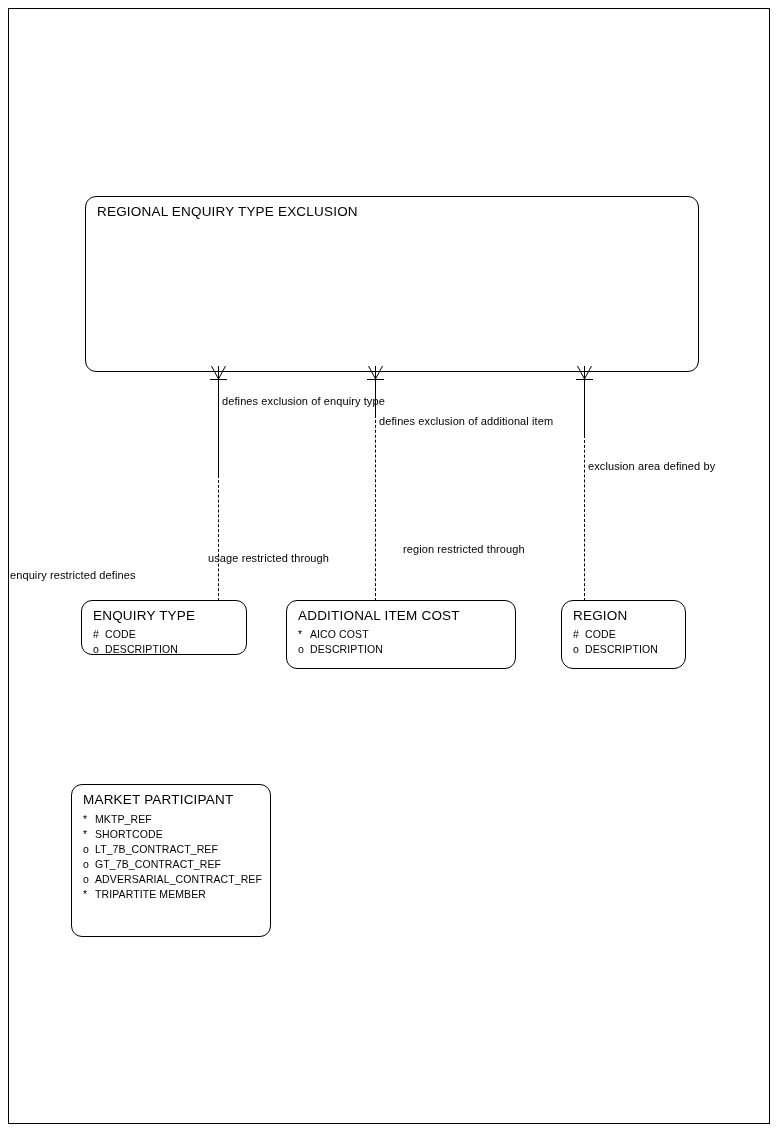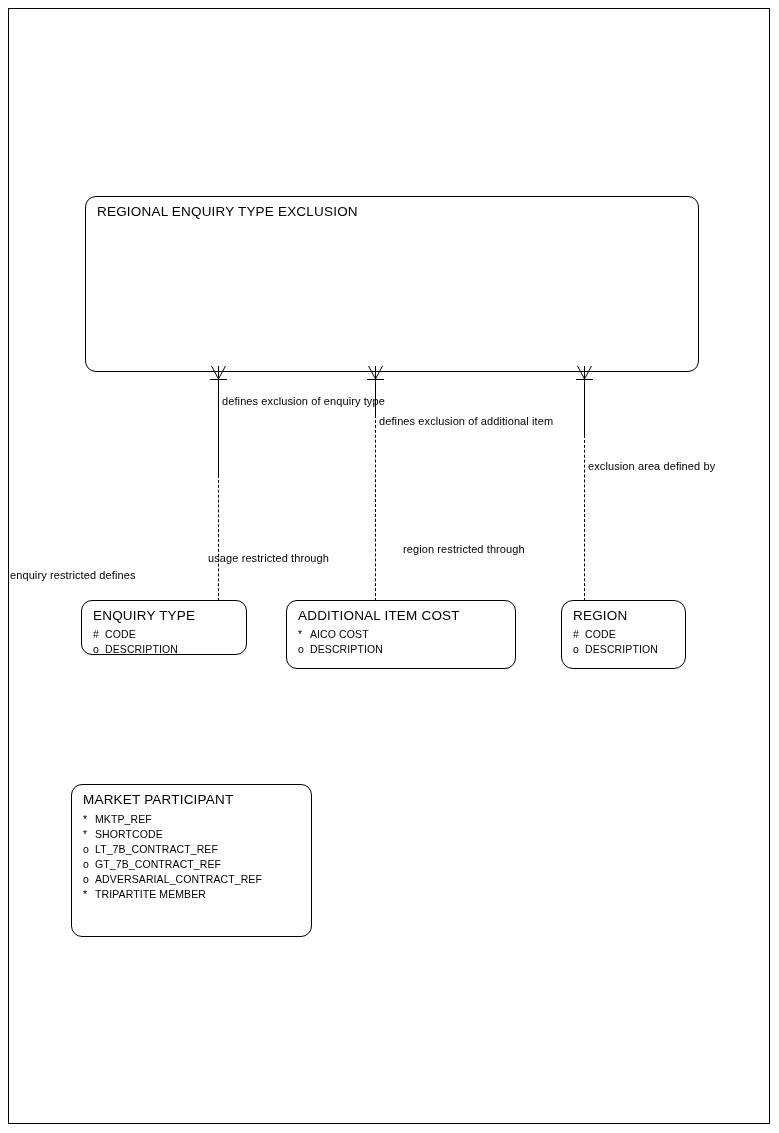--- a/index.html
+++ b/index.html
@@ -66,21 +66,21 @@
   .attr .marker {
     display: inline-block;
     width: 12px;
   }
 
   
   #ent-regional-enquiry-type-exclusion { left: 85px;  top: 196px; width: 614px; height: 176px; }
   #ent-enquiry-type                    { left: 81px;  top: 600px; width: 166px; height: 55px;  }
   #ent-additional-item-cost            { left: 286px; top: 600px; width: 230px; height: 69px;  }
   #ent-region                          { left: 561px; top: 600px; width: 125px; height: 69px; border-radius: 12px;  }
-  #ent-market-participant              { left: 71px;  top: 784px; width: 241px; height: 153px; }
+  #ent-market-participant              { left: 71px;  top: 784px; width: 200px; height: 153px; }
 
   #ent-market-participant .attr-list { top: 27px; }
   #ent-market-participant .attr { line-height: 15px; }
 
   
   .rel {
     position: absolute;
   }
   
   .rel-solid {

